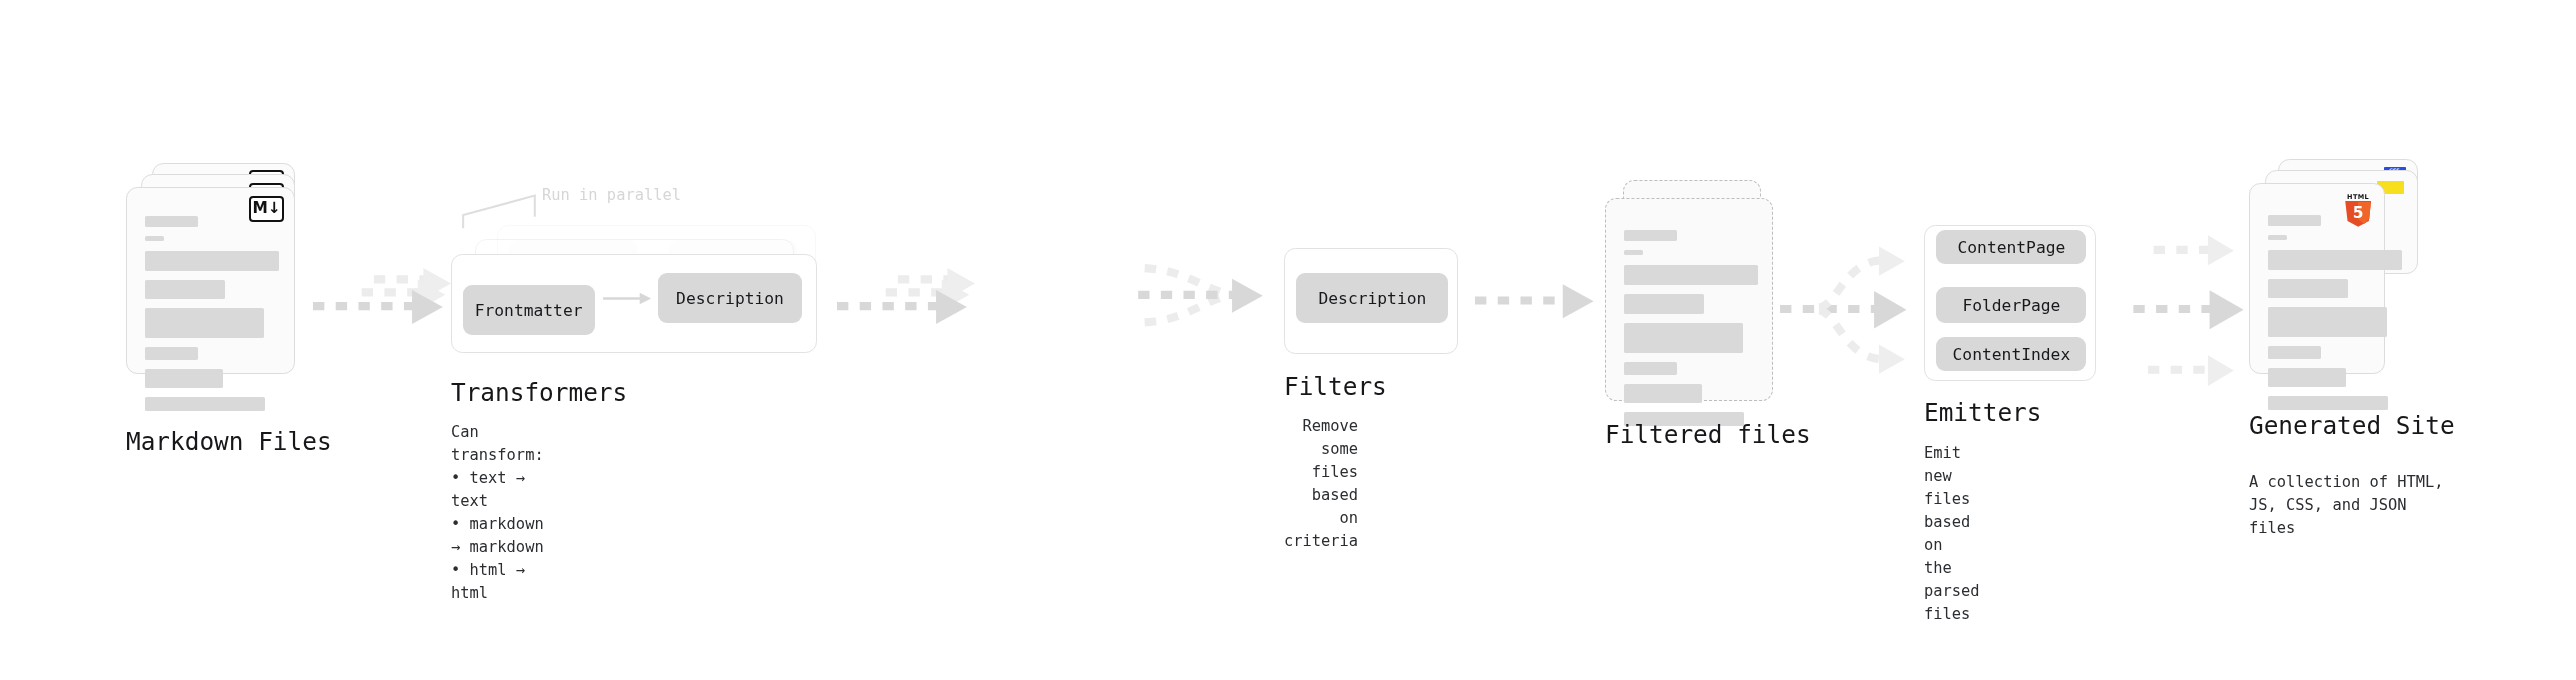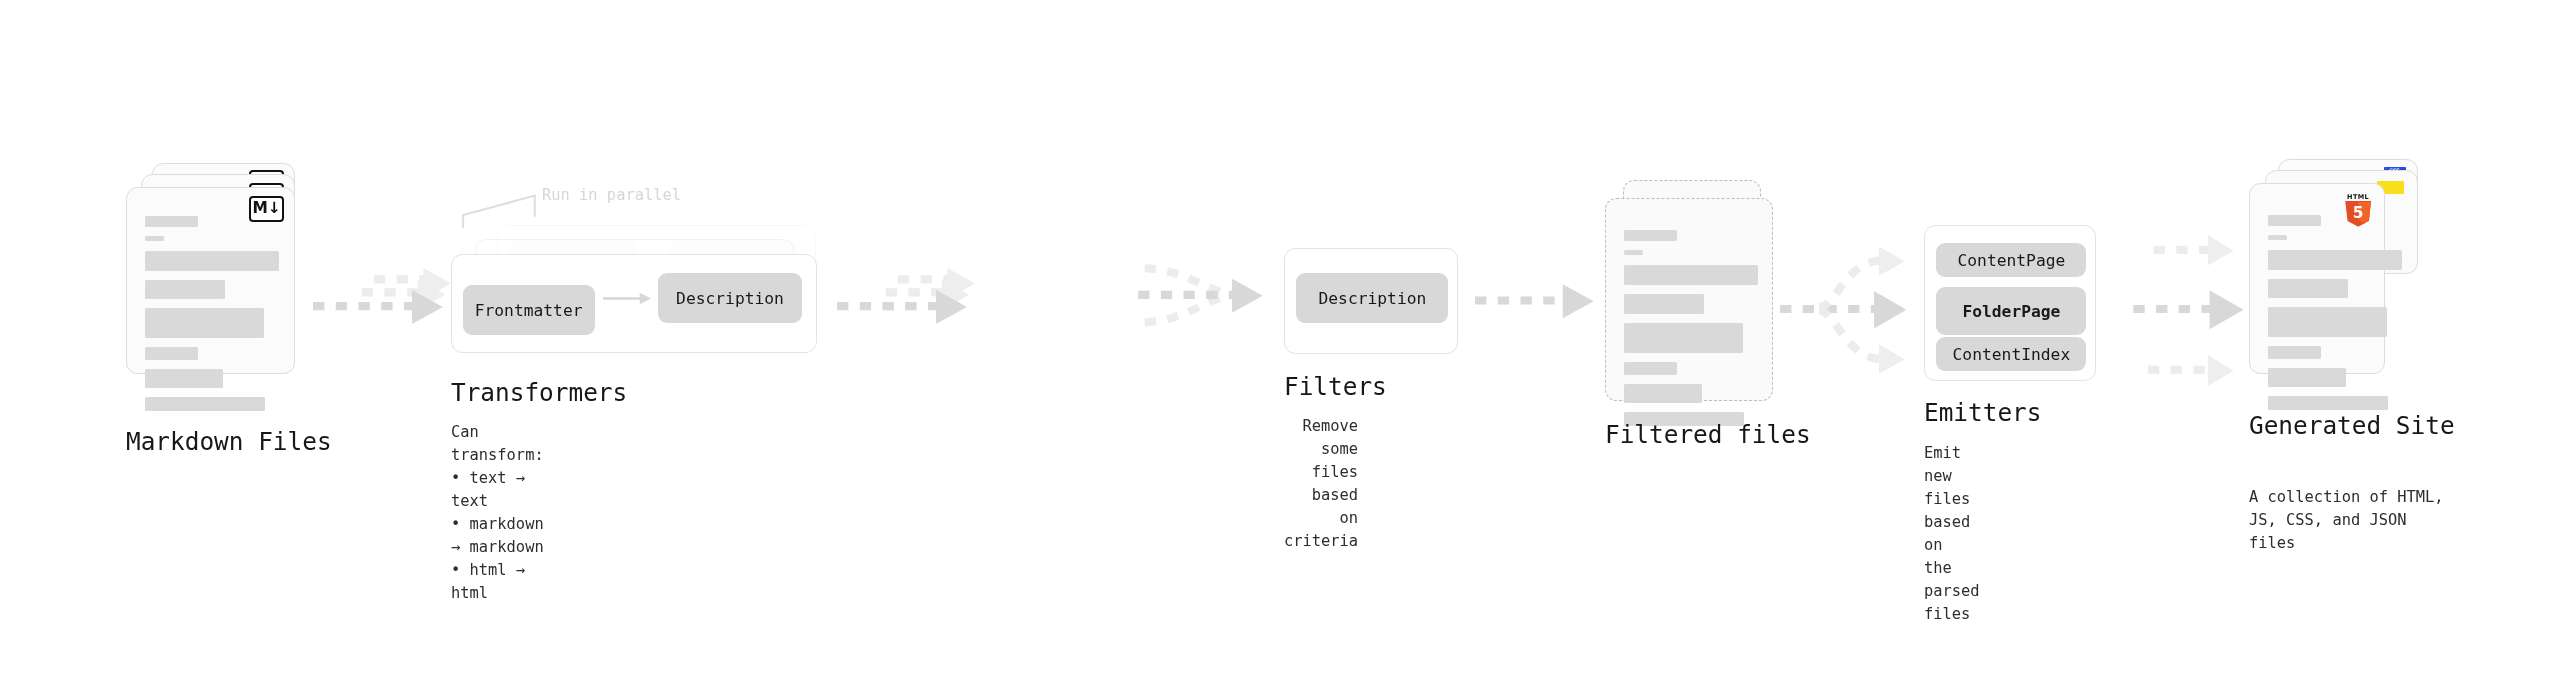--- a/index.html
+++ b/index.html
@@ -239,22 +239,22 @@
     <path class="arrow-dash" d="M 0 90 L 120 90"></path>
     <polygon class="tri" points="116,68 156,91 116,114"></polygon>
     <path class="arrow-dash faint" d="M 48 88 C 70 86 80 32 125 30"></path>
     <polygon class="tri faint" points="122,13 154,31 122,49"></polygon>
     <path class="arrow-dash faint" d="M 48 92 C 70 94 80 150 125 152"></path>
     <polygon class="tri faint" points="122,134 154,152 122,170"></polygon>
   </svg>
 
   <div class="stage" style="left:1924px;top:225px;">
     <div class="group-box" style="left:0px;top:0px;width:172px;height:156px;">
-      <div class="pill" style="left:11.4px;top:17px;width:150px;height:34px;">ContentPage</div>
-      <div class="pill" style="left:11.4px;top:61px;width:150px;height:48px;font-weight:bold;">FolderPage</div>
+      <div class="pill" style="left:11.4px;top:4px;width:150px;height:34px;">ContentPage</div>
+      <div class="pill" style="left:11.4px;top:61px;width:150px;height:36px;">FolderPage</div>
       <div class="pill" style="left:11.4px;top:111px;width:150px;height:34px;">ContentIndex</div>
     </div>
     <div class="stage-title" style="position:absolute;left:0px;top:173px;">Emitters</div>
     <div class="stage-sub" style="position:absolute;left:0px;top:206px;">Emit new files based on
 the parsed files</div>
   </div>
 
   <svg style="left:2109px;top:232px;" width="146" height="154" viewBox="0 0 180 190">
     <path class="arrow-dash faint" d="M 55 22 L 125 22"></path>
     <polygon class="tri faint" points="122,4 154,23 122,41"></polygon>
@@ -291,18 +291,18 @@
           <div class="bar" style="width:134px;height:20.3px;"></div>
           <div class="bar" style="width:80px;height:19.5px;"></div>
           <div class="bar" style="width:119px;height:30px;"></div>
           <div class="bar" style="width:53px;height:13px;"></div>
           <div class="bar" style="width:78px;height:18.7px;"></div>
           <div class="bar" style="width:120px;height:14px;"></div>
         </div>
       </div>
     </div>
     <div class="stage-title" style="position:absolute;left:0px;top:252px;">Generated Site</div>
-    <div class="stage-sub" style="position:absolute;left:0px;top:316px;">A collection of HTML,
+    <div class="stage-sub" style="position:absolute;left:0px;top:301px;">A collection of HTML,
 JS, CSS, and JSON files</div>
   </div>
 
 </div>
 
 
 </body></html>

